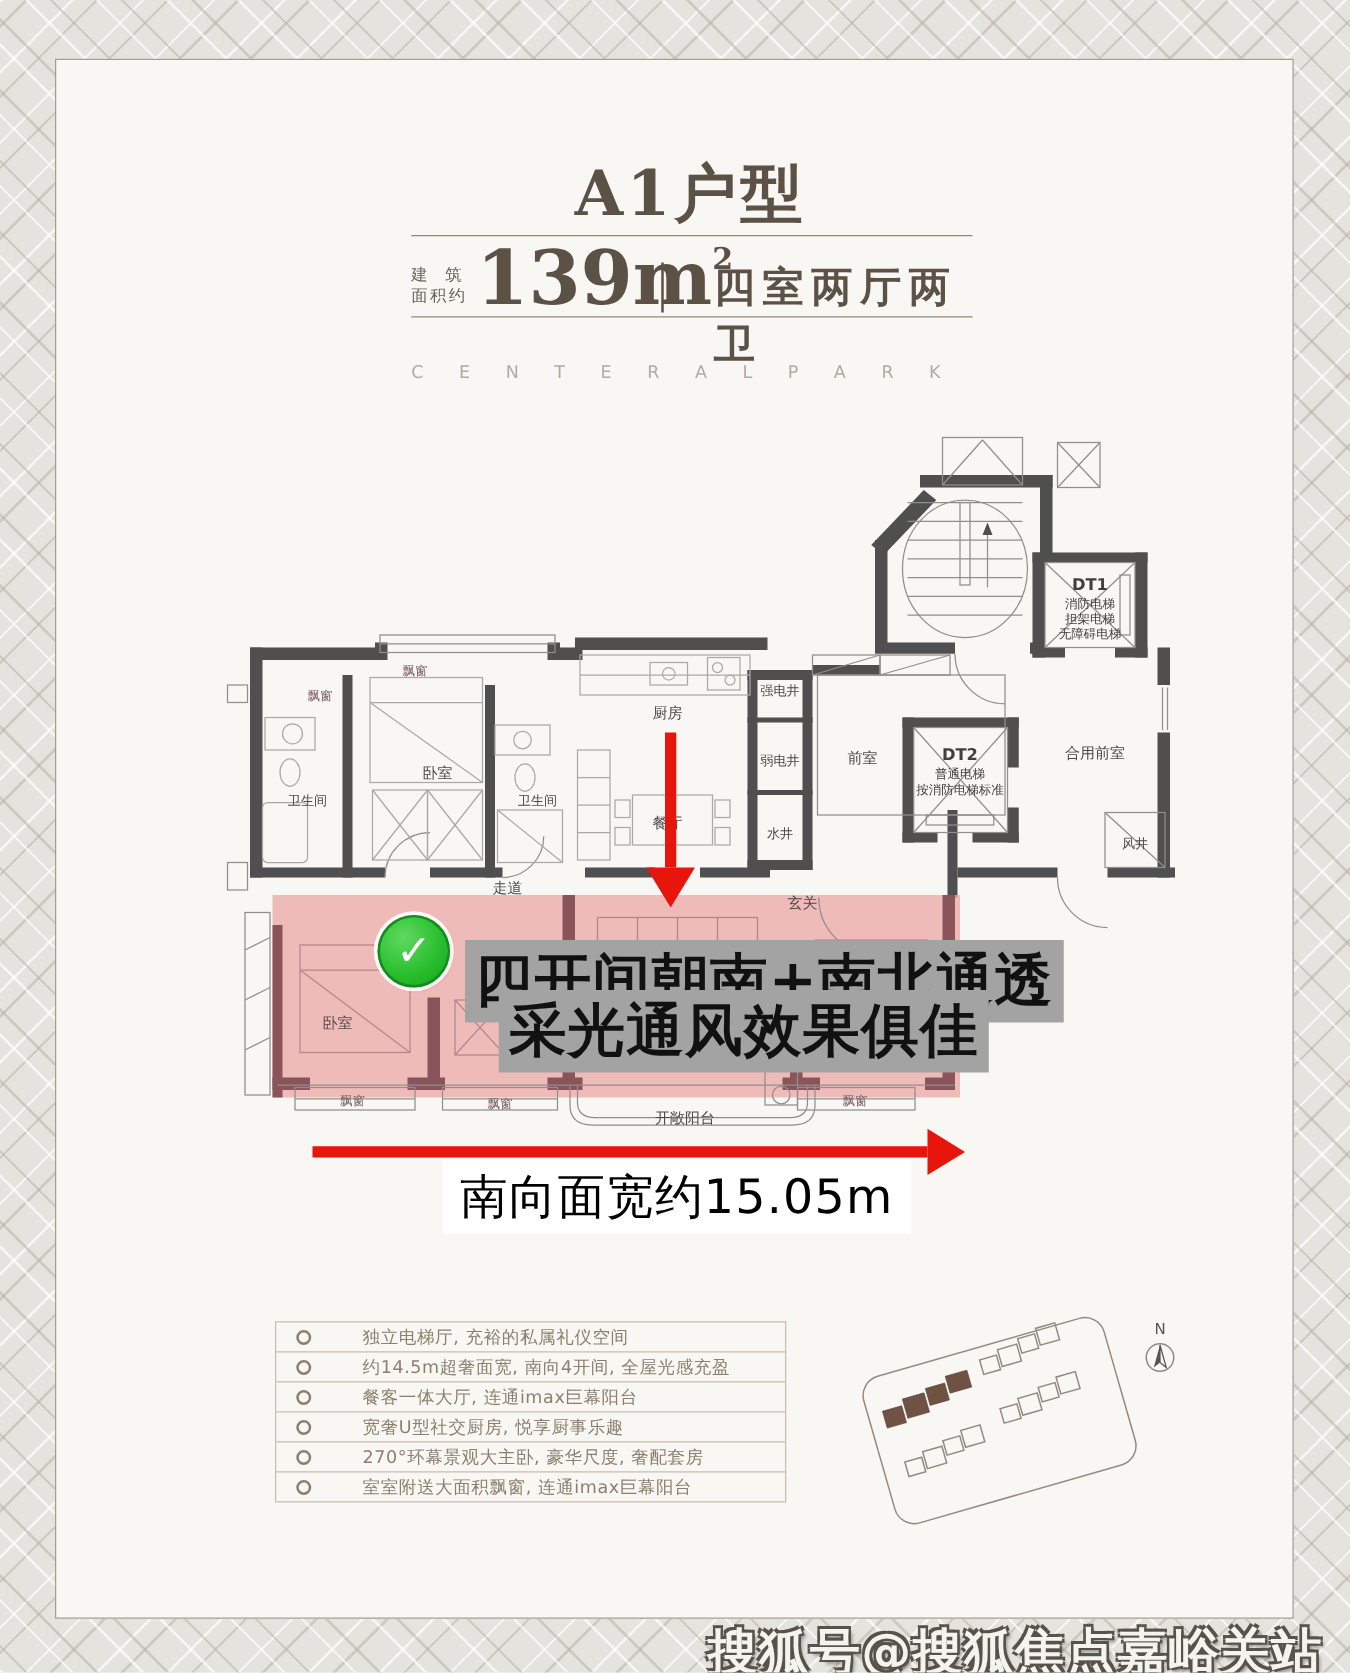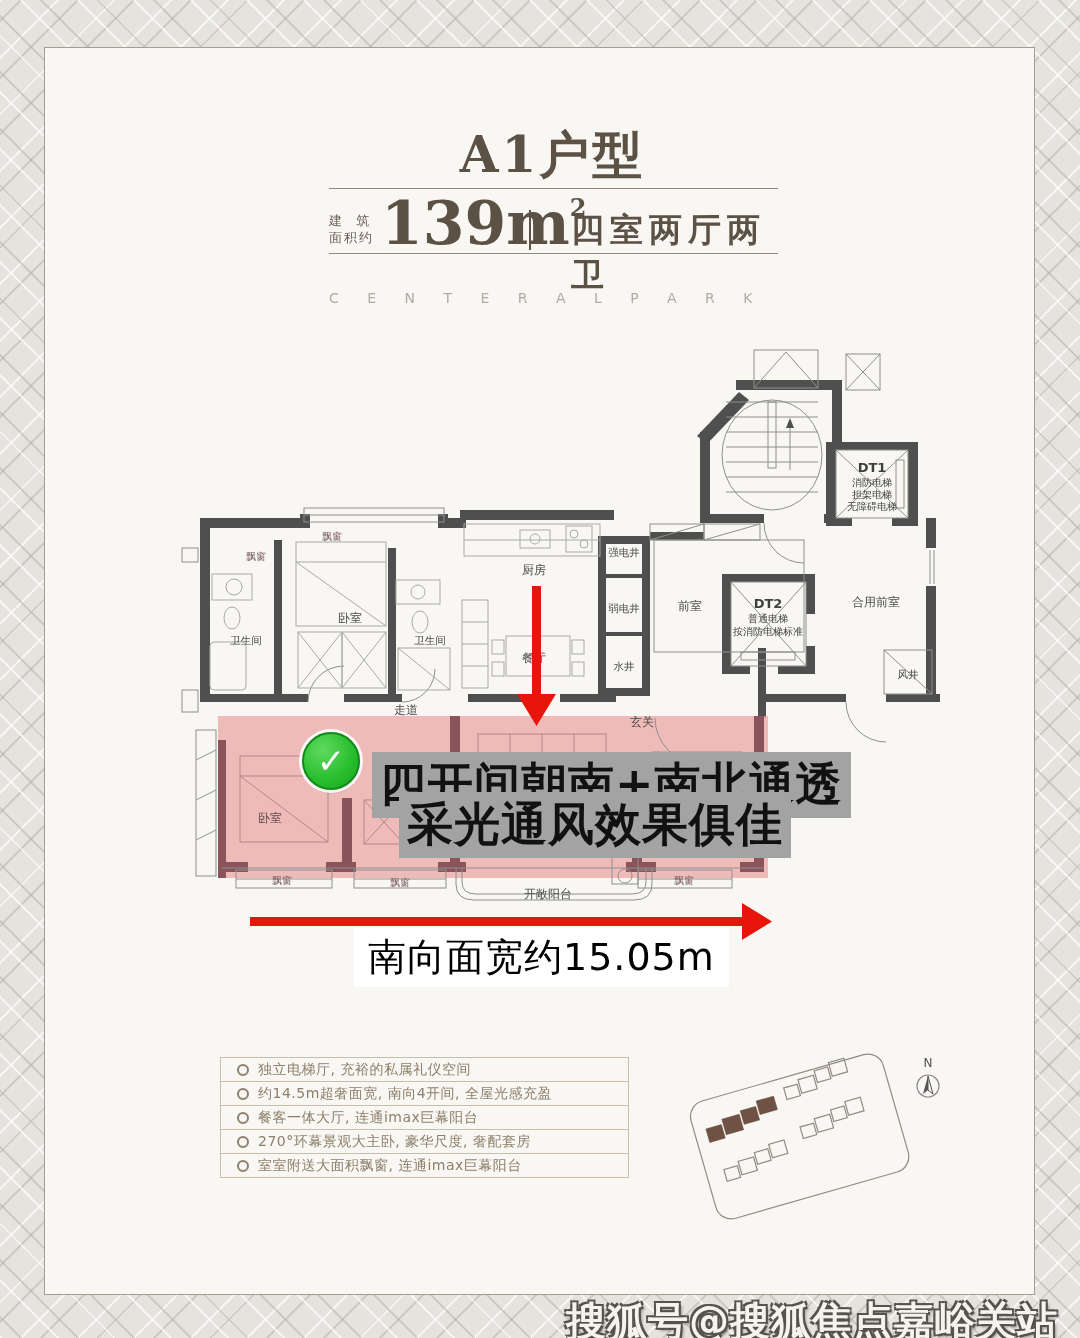--- a/index.html
+++ b/index.html
@@ -76,21 +76,21 @@
     position:absolute;left:354px;top:928px;background:#fff;color:#000;
     font-size:38px;font-weight:normal;padding:4px 14px;letter-spacing:1px;white-space:nowrap;
   }
   
   .features{
     position:absolute;left:220px;top:1057px;width:409px;
     border:1px solid #c9beae;border-bottom:none;box-sizing:border-box;
   }
   .feat-row{
     height:24px;border-bottom:1px solid #c9beae;display:flex;align-items:center;
-    padding-left:16px;box-sizing:border-box;
+    padding-left:16px;box-sizing:border-box;gap:32px;
   }
   .ring{
     width:8px;height:8px;border:2px solid #8d7f6b;border-radius:50%;
     margin-right:9px;flex:0 0 auto;
   }
   .feat-text{font-size:14px;color:#8d7f6b;letter-spacing:.5px;white-space:nowrap;}
   
   .sitemap{position:absolute;left:678px;top:1046px;}
   .sitemap .o{fill:none;stroke:#938a80;stroke-width:1.2;}
   .sitemap .b{fill:#6f5244;stroke:#5d4436;stroke-width:.5;}
@@ -370,20 +370,24 @@
   <div class="feat-row">
       <span class="ring"></span>
       <span class="feat-text">约14.5m超奢面宽, 南向4开间, 全屋光感充盈</span>
     </div>
   <div class="feat-row">
       <span class="ring"></span>
       <span class="feat-text">餐客一体大厅, 连通imax巨幕阳台</span>
     </div>
   <div class="feat-row">
       <span class="ring"></span>
+      <span class="feat-text">宽奢U型社交厨房, 悦享厨事乐趣</span>
+    </div>
+  <div class="feat-row">
+      <span class="ring"></span>
       <span class="feat-text">270°环幕景观大主卧, 豪华尺度, 奢配套房</span>
     </div>
   <div class="feat-row">
       <span class="ring"></span>
       <span class="feat-text">室室附送大面积飘窗, 连通imax巨幕阳台</span>
     </div>
 </div>
 
 <svg class="sitemap" width="300" height="195" viewBox="0 0 300 195">
   <g transform="rotate(-16 120 92)">

